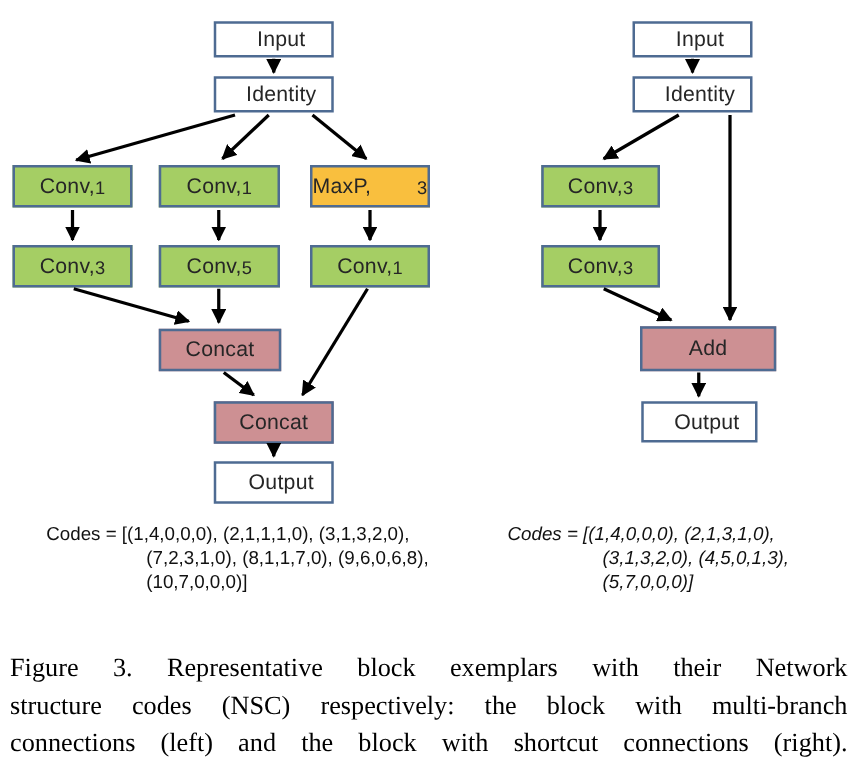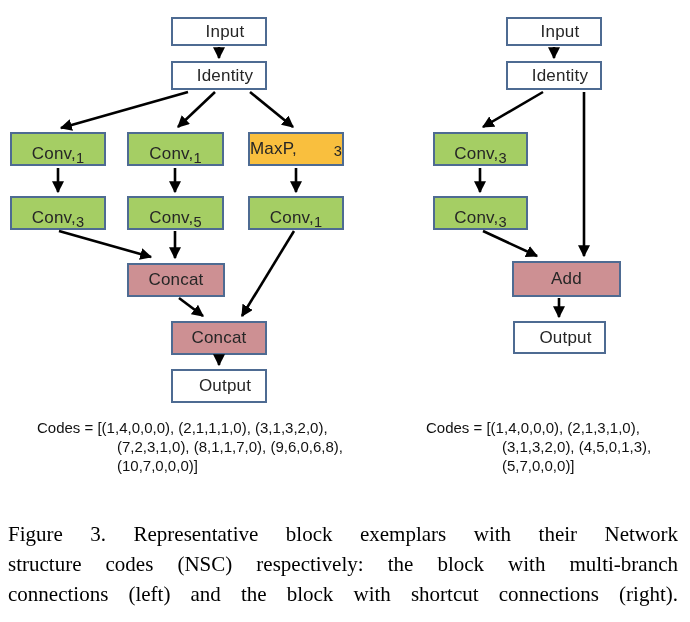--- a/index.html
+++ b/index.html
@@ -19,21 +19,21 @@
     display: flex;
     align-items: center;
     justify-content: center;
     font-size: 17px;
     color: var(--node-text, #262626);
     letter-spacing: 0.2px;
     white-space: nowrap;
     z-index: 1;
   }
   .node.io    { background: var(--io-fill, #ffffff); padding-left: 12px; }
-  .node.conv  { background: var(--conv-fill, #a5ce64); align-items: flex-end; }
+  .node.conv  { background: var(--conv-fill, #a5ce64); }
   .node.pool  { background: var(--pool-fill, #f9bf3e); justify-content: space-between; }
   .node.merge { background: var(--merge-fill, #cd9093); }
   .osd { font-size: 0.86em; position: relative; top: 2px; }
   #edges-svg { position: absolute; left: 0; top: 0; z-index: 2; pointer-events: none; }
   .codes-block {
     position: absolute;
     font-size: 15px;
     line-height: 19px;
     color: #111111;
     white-space: nowrap;
@@ -100,21 +100,21 @@
       <div class="node conv" style="left: 433px; top: 132px; width: 95px; height: 34px;">
         <span>Conv,</span>
         <span class="osd">3</span>
       </div>
       <div class="node conv" style="left: 433px; top: 196px; width: 95px; height: 34px;">
         <span>Conv,</span>
         <span class="osd">3</span>
       </div>
       <div class="node merge" style="left: 512px; top: 261px; width: 109px; height: 36px;">Add</div>
       <div class="node io" style="left: 513px; top: 321px; width: 93px; height: 33px;">Output</div>
-      <div class="codes-block" style="left: 426px; top: 418px; --indent: 76px;">
+      <div class="codes-block" style="left: 406px; top: 418px; font-style: italic; --indent: 76px;">
         <div class="codes-line">Codes = [(1,4,0,0,0), (2,1,3,1,0),</div>
         <div class="codes-line cont">(3,1,3,2,0), (4,5,0,1,3),</div>
         <div class="codes-line cont">(5,7,0,0,0)]</div>
       </div>
       <svg id="edges-svg" width="690" height="505">
         <defs>
           <marker id="ah" viewBox="0 0 10 10" refX="9" refY="5" markerWidth="4.6" markerHeight="4.6" orient="auto">
             <path d="M0,0 L10,5 L0,10 z" fill="#000000"></path>
           </marker>
         </defs>

